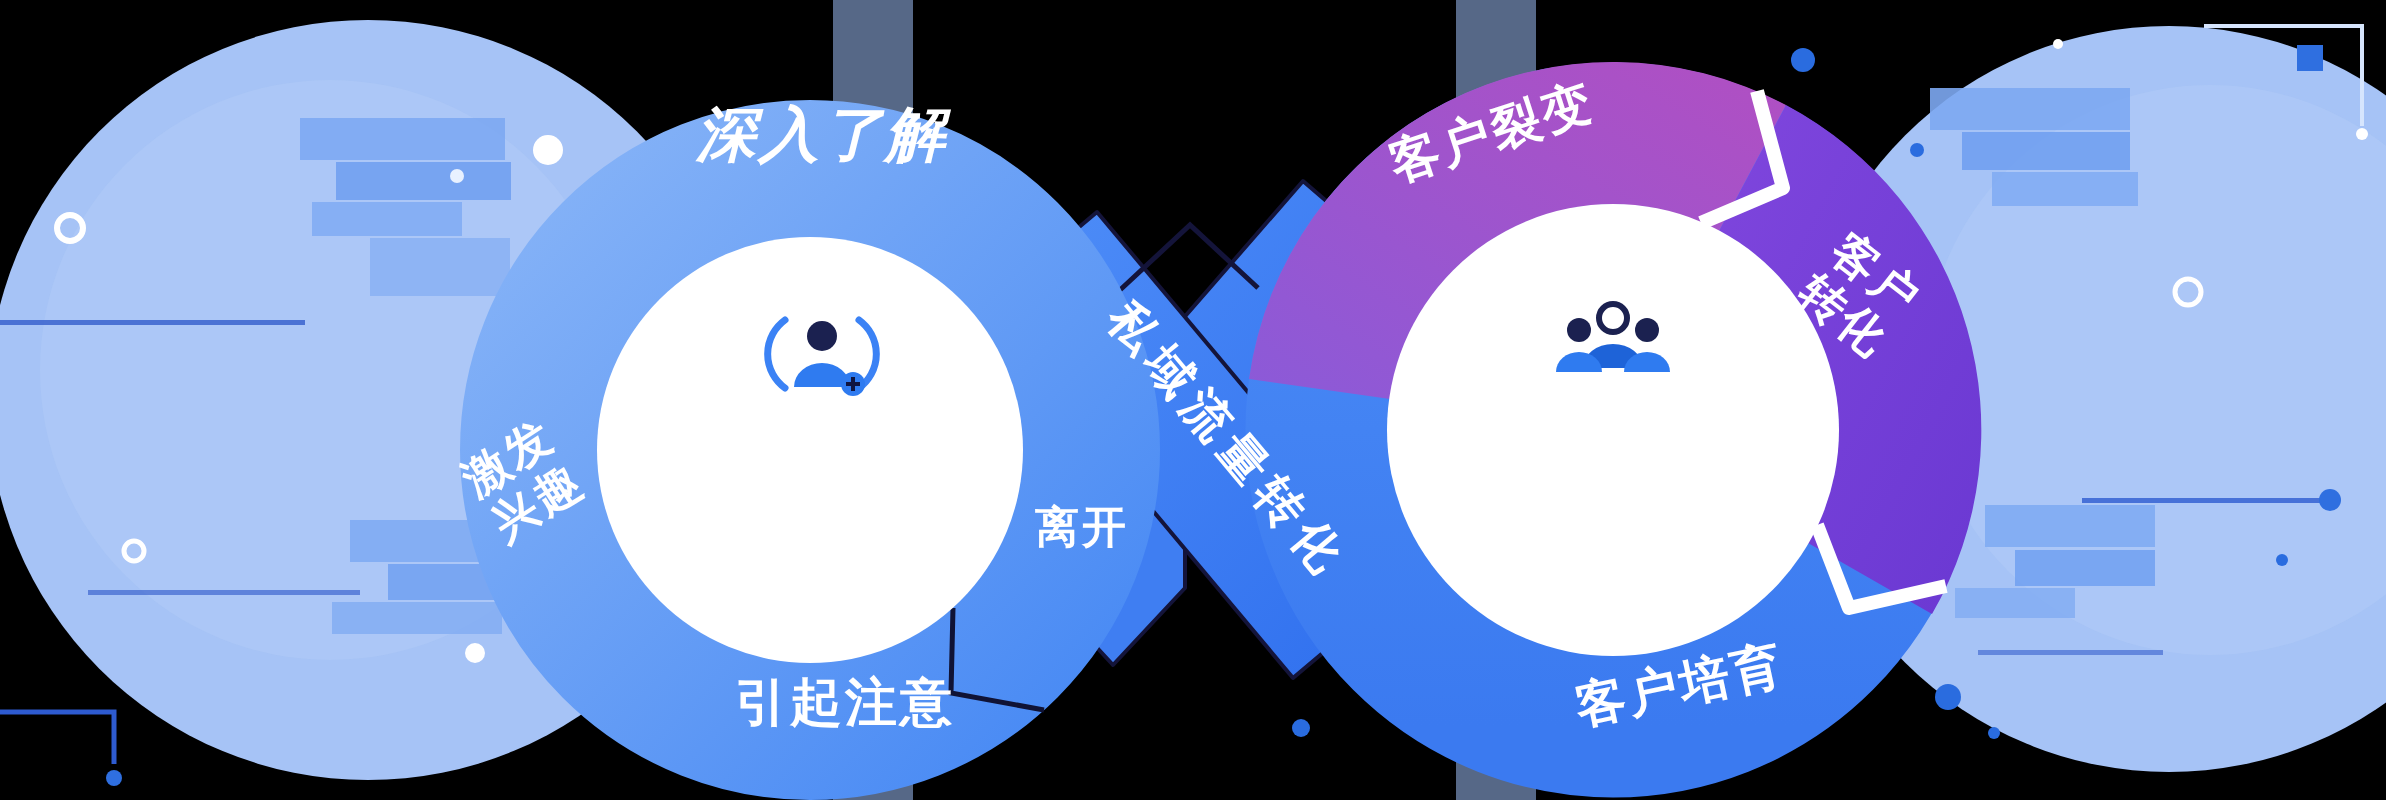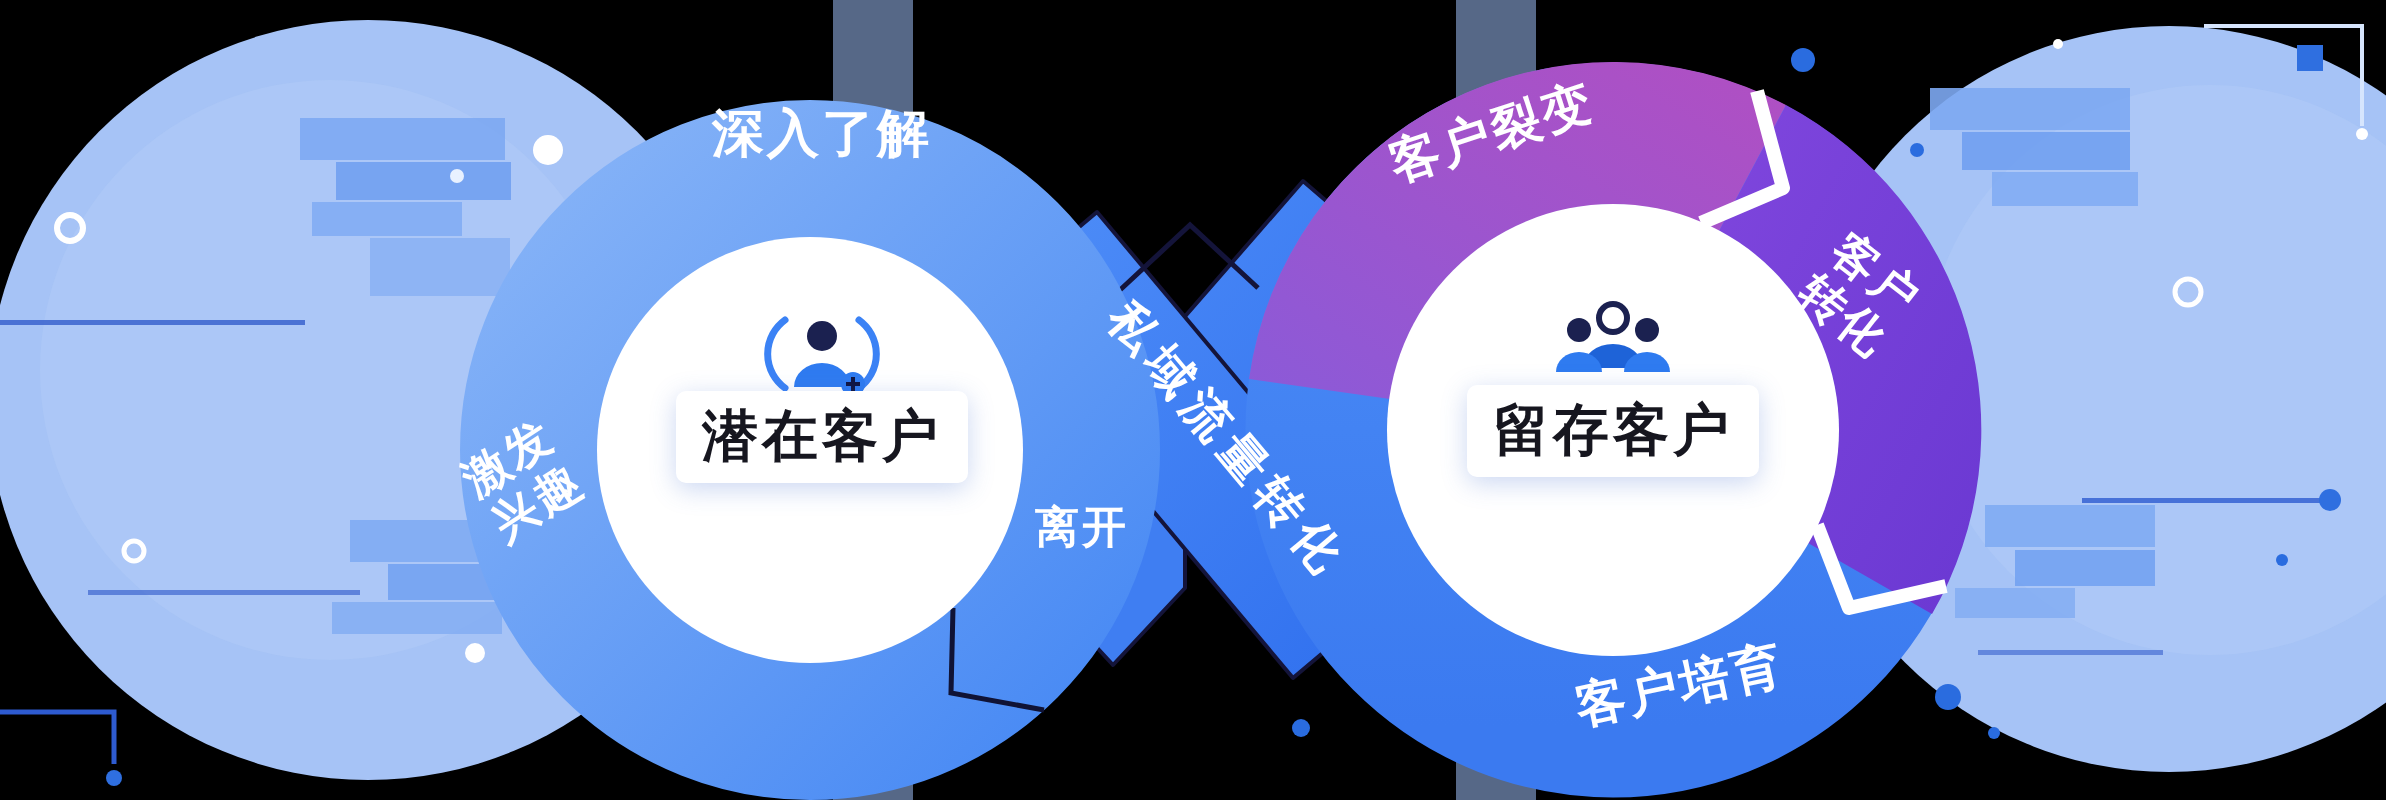--- a/index.html
+++ b/index.html
@@ -8,21 +8,21 @@
     background:#000;
     font-family:"DejaVu Sans","Liberation Sans",sans-serif;
   }
   .scene { position:absolute; left:0; top:0; }
   .label {
     position:absolute; transform:translate(-50%,-50%);
     color:#fff; font-weight:bold; white-space:nowrap; text-align:center;
     line-height:1.15; letter-spacing:3px;
   }
   .label .ln { display:block; }
-  .seg-top-l   { left:822px;  top:134px; font-size:52px; }
+  .seg-top-l   { left:822px;  top:134px; font-size:60px;font-style:italic; }
   .seg-left-l  { left:523px;  top:480px; font-size:46px; transform:translate(-50%,-50%) rotate(-33deg); }
   .seg-bot-l   { left:845px;  top:703px; font-size:52px; }
   .flow-lbl    { left:1228px; top:440px; font-size:48px; letter-spacing:9px; transform:translate(-50%,-50%) rotate(50deg); }
   .exit-lbl    { left:1082px; top:527px; font-size:44px; }
   .seg-top-r   { left:1492px; top:133px; font-size:50px; transform:translate(-50%,-50%) rotate(-18deg); }
   .seg-right-r { left:1860px; top:295px; font-size:46px; transform:translate(-50%,-50%) rotate(38deg); }
   .seg-bot-r   { left:1680px; top:686px; font-size:50px; transform:translate(-50%,-50%) rotate(-12deg); }
   .plate {
     position:absolute; transform:translate(-50%,-50%);
     background:#fff; border-radius:10px; padding:8px 26px;
@@ -166,31 +166,30 @@
     </svg>
   </div>
 
   <div class="label seg-top-l">深入了解</div>
 
   <div class="label seg-left-l">
     <span class="ln">激发</span>
     <span class="ln">兴趣</span>
   </div>
 
+  <div class="label seg-bot-l">引起注意</div>
 
   <div class="label flow-lbl">私域流量转化</div>
 
   <div class="label exit-lbl">离开</div>
 
   <div class="label seg-top-r">客户裂变</div>
 
   <div class="label seg-right-r">
     <span class="ln">客户</span>
     <span class="ln">转化</span>
   </div>
 
   <div class="label seg-bot-r">客户培育</div>
 
-  <div class="plate plate-left">潜在客户</div>
 
-  <div class="plate plate-right">留存客户</div>
 
 </div>
 
 </body></html>

